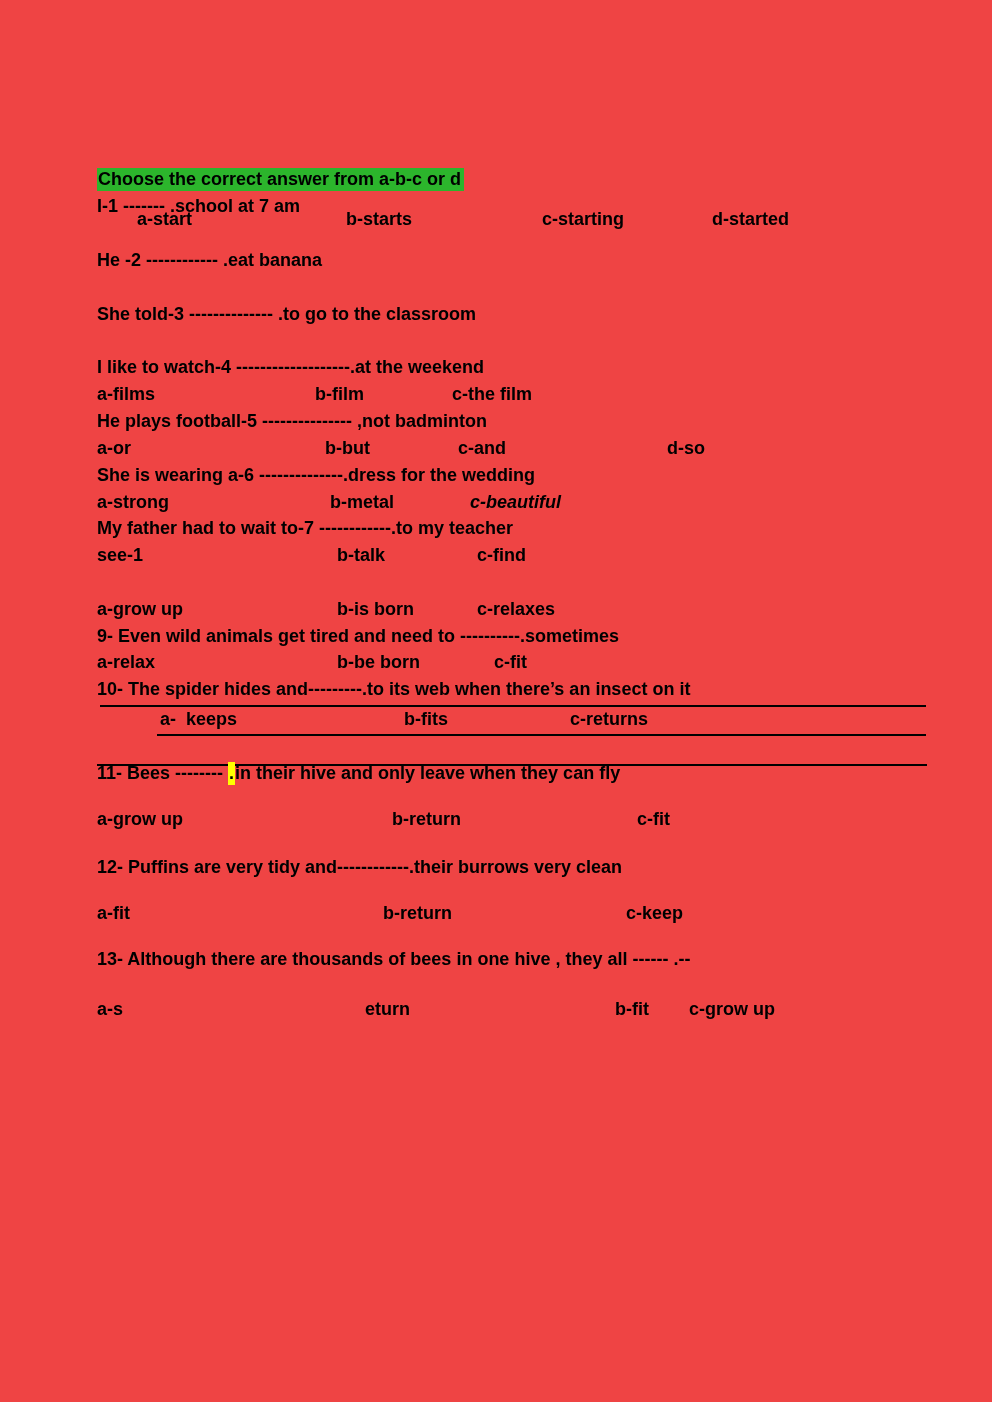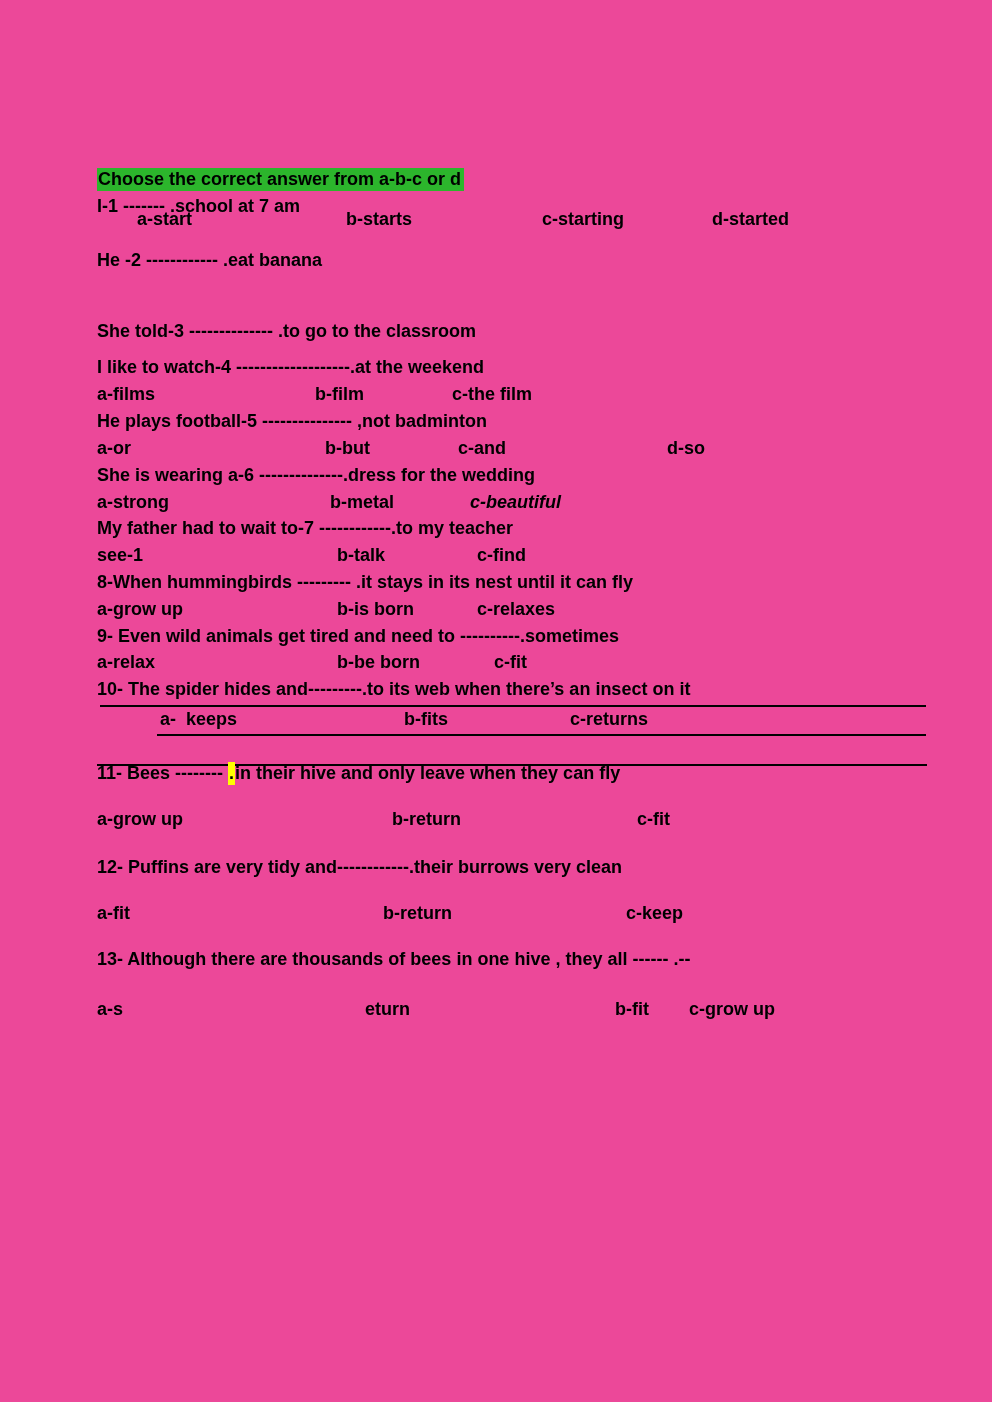--- a/index.html
+++ b/index.html
@@ -4,21 +4,21 @@
 <style>
   html, body {
     margin: 0;
     padding: 0;
     background: #ffffff;
   }
   .page {
     position: relative;
     width: 992px;
     height: 1402px;
-    background: #ec4899;
+    background: #ef4444;
     font-family: "Liberation Sans", sans-serif;
     font-weight: bold;
     color: #000000;
     font-size: 18px;
     overflow: hidden;
   }
   .line {
     position: absolute;
     left: 97px;
     height: 23px;
@@ -48,30 +48,29 @@
   }
 </style>
 </head>
 <body>
 
 <div class="page">
     <div class="line title" style="top: 168px;"><span class="hl-green">Choose the correct answer from a-b-c or d</span></div>
     <div class="line question" style="top: 195px;"><span>I-1 ------- .school at 7 am</span></div>
     <div class="line options" style="top: 208px; margin-left: 40px;"><span class="opt" style="left: 0px;">a-start</span><span class="opt" style="left: 209px;">b-starts</span><span class="opt" style="left: 405px;">c-starting</span><span class="opt" style="left: 575px;">d-started</span></div>
     <div class="line question" style="top: 249px;"><span>He -2 ------------ .eat banana</span></div>
-    <div class="line question" style="top: 320px;"><span>She told-3 -------------- .to go to the classroom</span></div>
+    <div class="line question" style="top: 303px;"><span>She told-3 -------------- .to go to the classroom</span></div>
     <div class="line question" style="top: 356px;"><span>I like to watch-4 -------------------.at the weekend</span></div>
     <div class="line options" style="top: 383px;"><span class="opt" style="left: 0px;">a-films</span><span class="opt" style="left: 218px;">b-film</span><span class="opt" style="left: 355px;">c-the film</span></div>
     <div class="line question" style="top: 410px;"><span>He plays football-5 --------------- ,not badminton</span></div>
     <div class="line options" style="top: 437px;"><span class="opt" style="left: 0px;">a-or</span><span class="opt" style="left: 228px;">b-but</span><span class="opt" style="left: 361px;">c-and</span><span class="opt" style="left: 570px;">d-so</span></div>
     <div class="line question" style="top: 464px;"><span>She is wearing a-6 --------------.dress for the wedding</span></div>
     <div class="line options" style="top: 491px;"><span class="opt" style="left: 0px;">a-strong</span><span class="opt" style="left: 233px;">b-metal</span><span class="opt" style="left: 373px; font-style: italic;">c-beautiful</span></div>
     <div class="line question" style="top: 517px;"><span>My father had to wait to-7 ------------.to my teacher</span></div>
     <div class="line options" style="top: 544px;"><span class="opt" style="left: 0px;">see-1</span><span class="opt" style="left: 240px;">b-talk</span><span class="opt" style="left: 380px;">c-find</span></div>
-    <div class="line question" style="top: 571px;"><span>8-When hummingbirds --------- .it stays in its nest until it can fly</span></div>
     <div class="line options" style="top: 598px;"><span class="opt" style="left: 0px;">a-grow up</span><span class="opt" style="left: 240px;">b-is born</span><span class="opt" style="left: 380px;">c-relaxes</span></div>
     <div class="line question" style="top: 625px;"><span>9- Even wild animals get tired and need to ----------.sometimes</span></div>
     <div class="line options" style="top: 651px;"><span class="opt" style="left: 0px;">a-relax</span><span class="opt" style="left: 240px;">b-be born</span><span class="opt" style="left: 397px;">c-fit</span></div>
     <div class="line question" style="top: 678px;"><span>10- The spider hides and---------.to its web when there’s an insect on it</span></div>
     <div class="rule" style="top: 705px; left: 100px; width: 826px;"></div>
     <div class="line options" style="top: 708px;"><span class="opt" style="left: 63px;">a-  keeps</span><span class="opt" style="left: 307px;">b-fits</span><span class="opt" style="left: 473px;">c-returns</span></div>
     <div class="rule" style="top: 734px; left: 157px; width: 769px;"></div>
     <div class="rule" style="top: 764px; left: 97px; width: 830px;"></div>
     <div class="line question" style="top: 762px;"><span>11- Bees -------- </span><span class="hl-yellow">.</span><span>in their hive and only leave when they can fly</span></div>
     <div class="line options" style="top: 808px;"><span class="opt" style="left: 0px;">a-grow up</span><span class="opt" style="left: 295px;">b-return</span><span class="opt" style="left: 540px;">c-fit</span></div>

